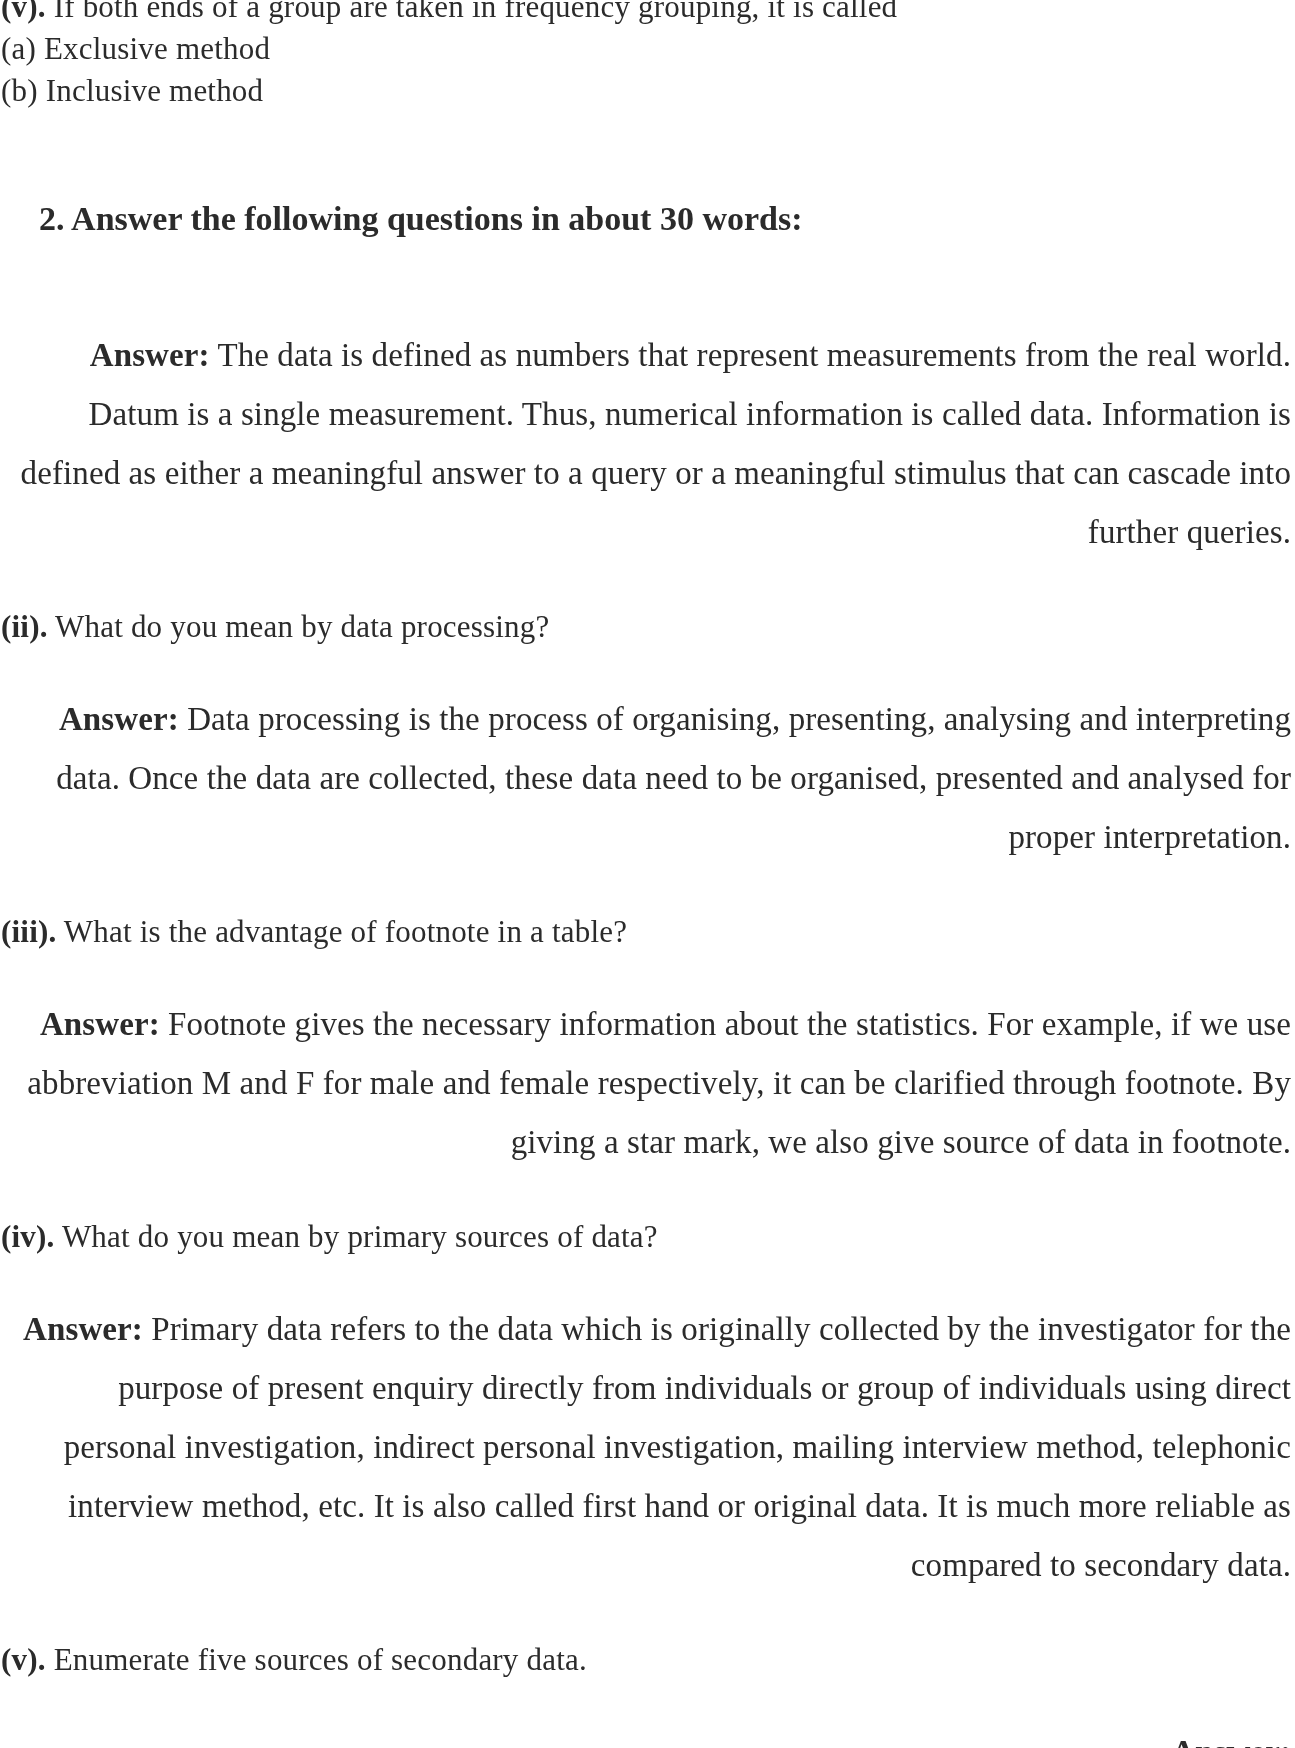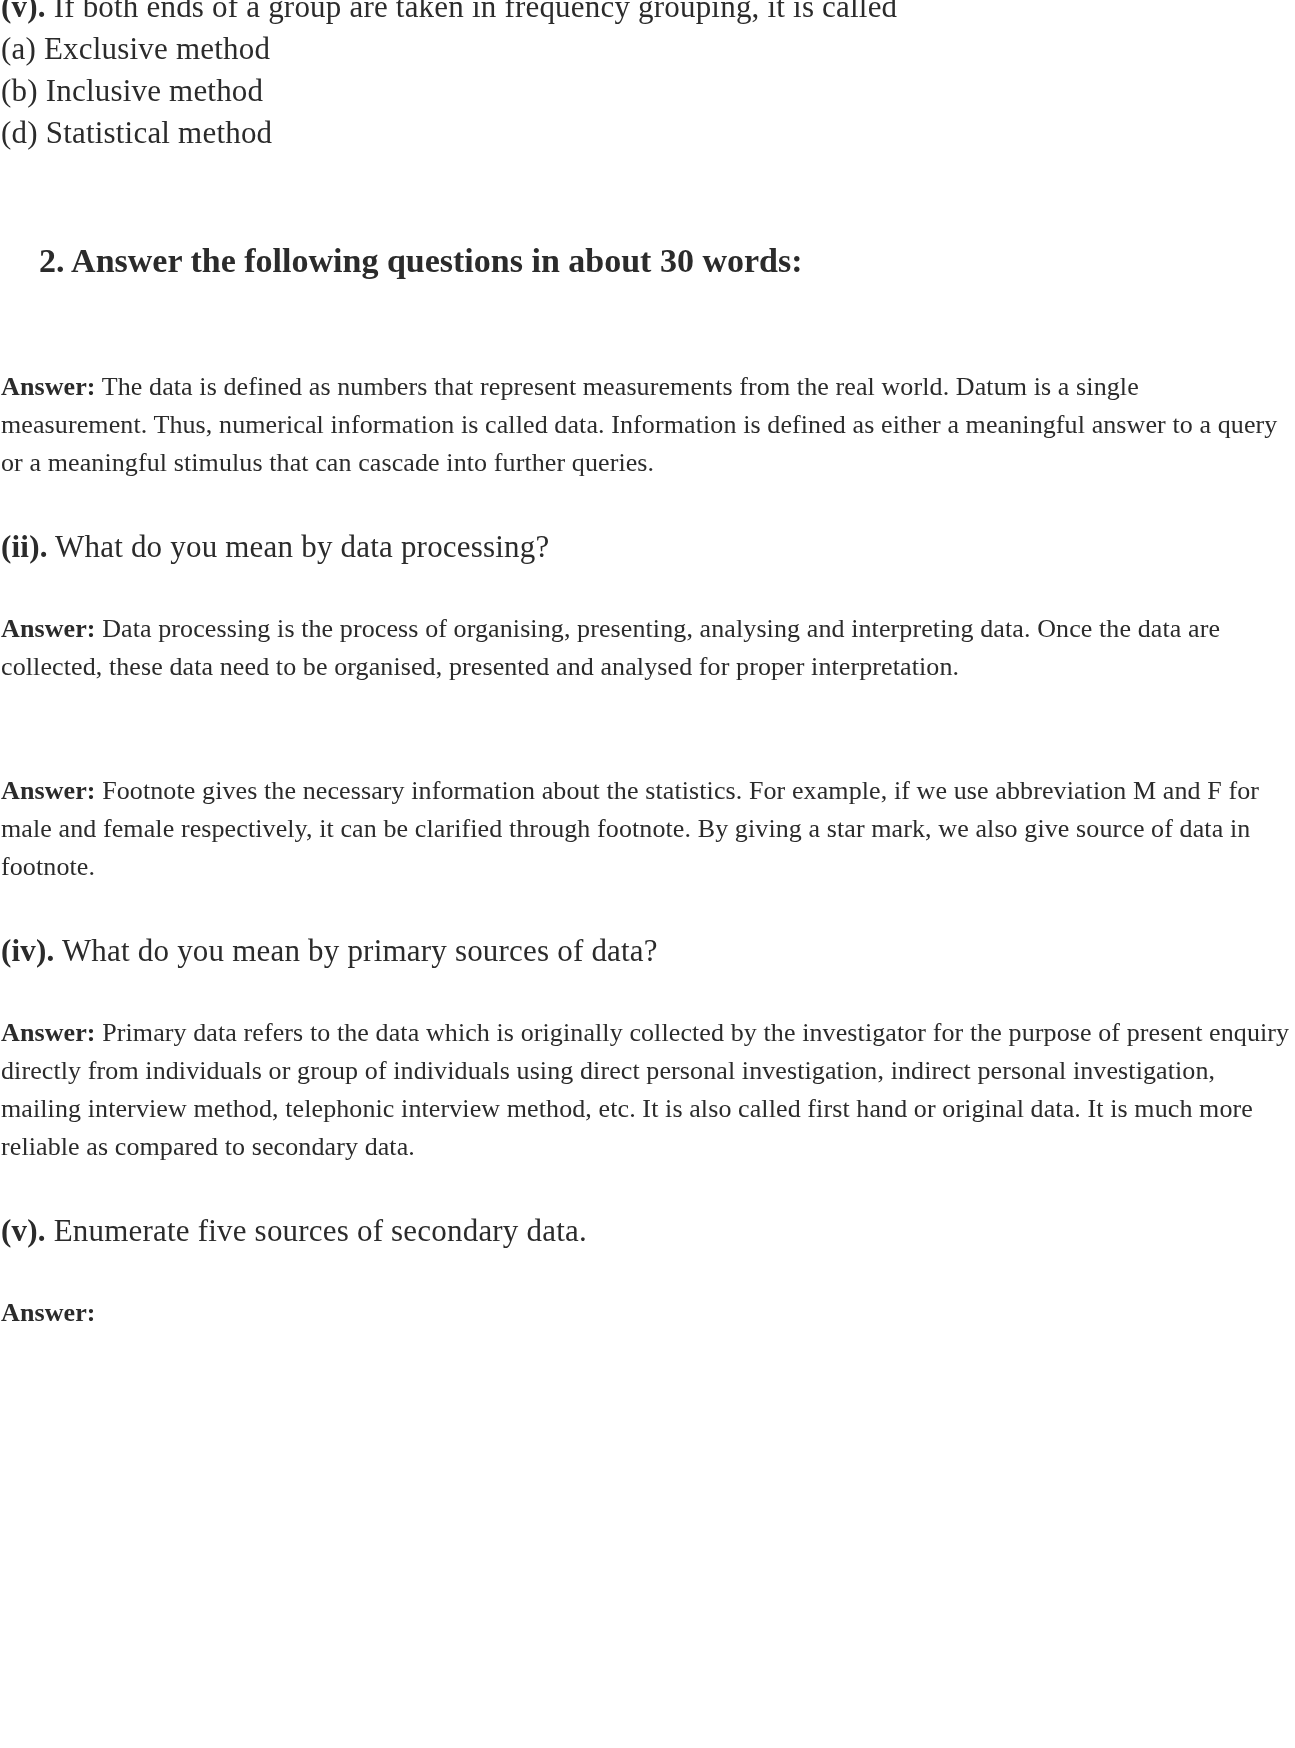--- a/index.html
+++ b/index.html
@@ -22,57 +22,58 @@
       width: 1290px;
     }
     .line {
       font-size: 31px;
       line-height: 42px;
       white-space: nowrap;
       letter-spacing: 0.2px;
     }
     .b { font-weight: bold; }
     .para {
-      font-size: 26px;
-      line-height: 38px;
+      font-size: 33px;
+      line-height: 59px;
       letter-spacing: 0.1px;
+      text-align: right;
     }
     .heading {
       font-size: 34px;
       font-weight: bold;
       line-height: 42px;
       margin-left: 38px;
     }
     .gap-sm { height: 42px; }
     .gap-md { height: 44px; }
   </style>
 </head>
 <body>
 
 <div class="page">
 
   <div class="line"><span class="b">(v).</span><span> If both ends of a group are taken in frequency grouping, it is called</span></div>
   <div class="line">(a) Exclusive method</div>
   <div class="line">(b) Inclusive method</div>
-  <div class="line">(d) Statistical method</div>
   <div class="gap-sm"></div>
 
   <div class="gap-md"></div>
   <div class="heading">2. Answer the following questions in about 30 words:</div>
 
   <div class="gap-md"></div>
   <div class="gap-sm"></div>
   <div class="para"><span class="b">Answer:</span><span> The data is defined as numbers that represent measurements from the real world. Datum is a single measurement. Thus, numerical information is called data. Information is defined as either a meaningful answer to a query or a meaningful stimulus that can cascade into further queries.</span></div>
 
   <div class="gap-md"></div>
   <div class="line"><span class="b">(ii).</span><span> What do you mean by data processing?</span></div>
   <div class="gap-sm"></div>
   <div class="para"><span class="b">Answer:</span><span> Data processing is the process of organising, presenting, analysing and interpreting data. Once the data are collected, these data need to be organised, presented and analysed for proper interpretation.</span></div>
 
   <div class="gap-md"></div>
+  <div class="line"><span class="b">(iii).</span><span> What is the advantage of footnote in a table?</span></div>
   <div class="gap-sm"></div>
   <div class="para"><span class="b">Answer:</span><span> Footnote gives the necessary information about the statistics. For example, if we use abbreviation M and F for male and female respectively, it can be clarified through footnote. By giving a star mark, we also give source of data in footnote.</span></div>
 
   <div class="gap-md"></div>
   <div class="line"><span class="b">(iv).</span><span> What do you mean by primary sources of data?</span></div>
   <div class="gap-sm"></div>
   <div class="para"><span class="b">Answer:</span><span> Primary data refers to the data which is originally collected by the investigator for the purpose of present enquiry directly from individuals or group of individuals using direct personal investigation, indirect personal investigation, mailing interview method, telephonic interview method, etc. It is also called first hand or original data. It is much more reliable as compared to secondary data.</span></div>
 
   <div class="gap-md"></div>
   <div class="line"><span class="b">(v).</span><span> Enumerate five sources of secondary data.</span></div>

